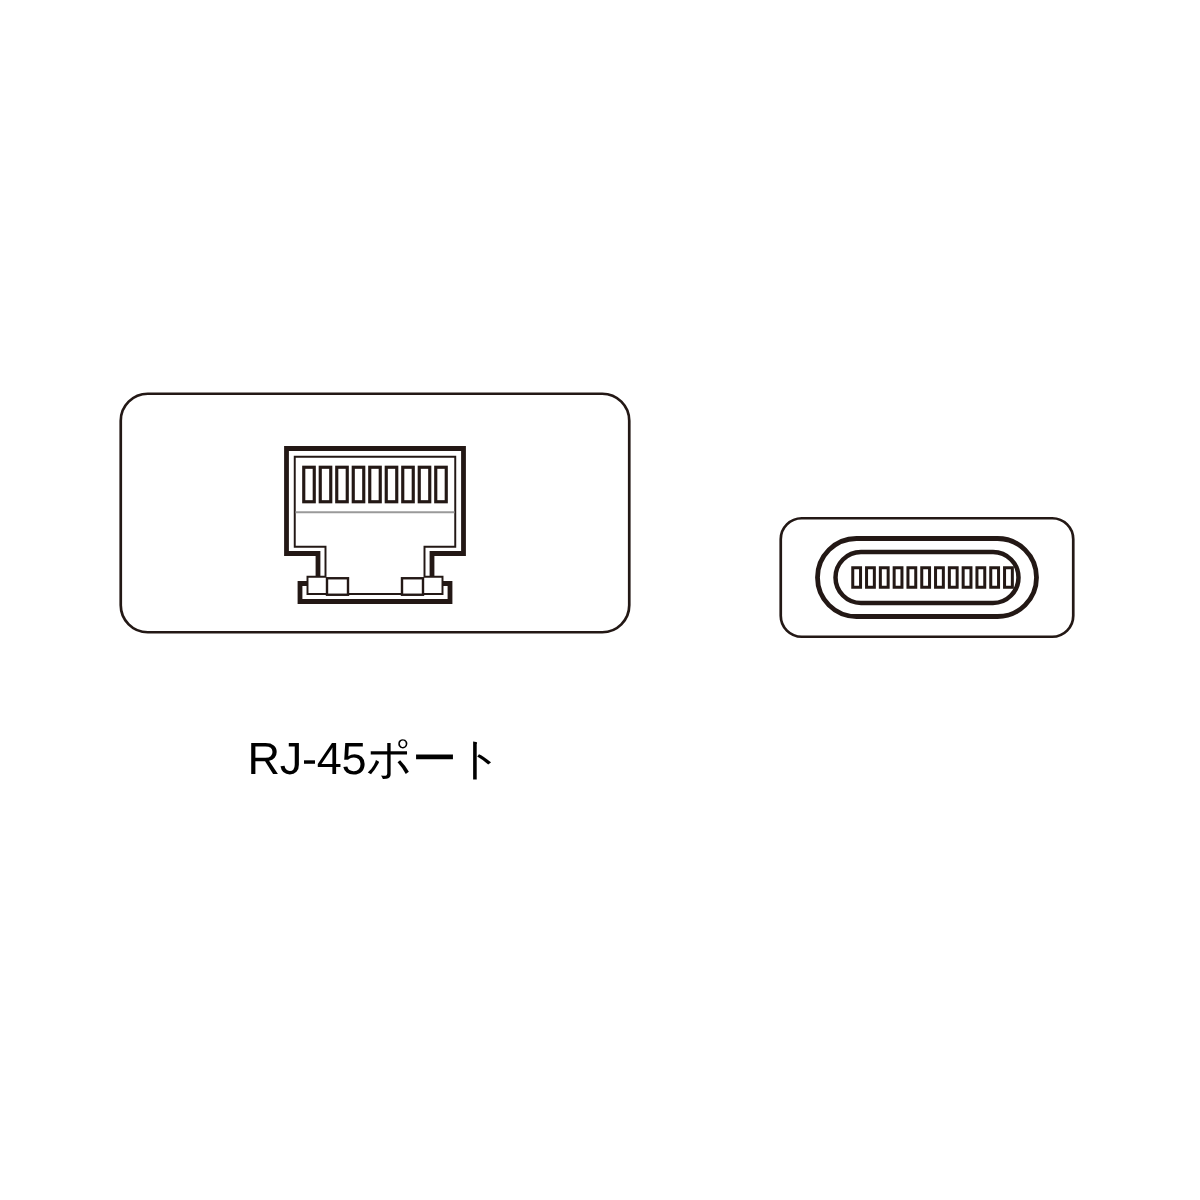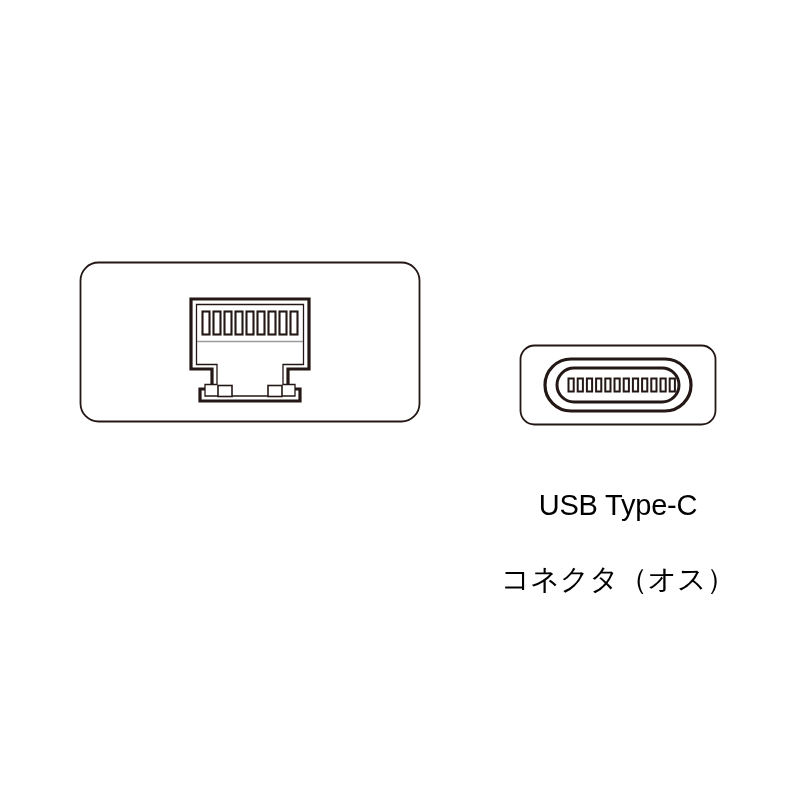--- a/index.html
+++ b/index.html
@@ -130,20 +130,17 @@
         <rect x="632.9" y="378.5" width="5.2" height="13"></rect>
         <rect x="642.1" y="378.5" width="5.2" height="13"></rect>
         <rect x="651.3" y="378.5" width="5.2" height="13"></rect>
         <rect x="660.5" y="378.5" width="5.2" height="13"></rect>
         <rect x="669.7" y="378.5" width="5.2" height="13"></rect>
       </g>
     </g>
   </svg>
 
   <div class="caption" id="caption-rj45">
+    <span class="cap-line">RJ-45ポート</span>
   </div>
 
-  <div class="caption" id="caption-usbc">
-    <span class="cap-line">USB Type-C</span>
-    <span class="cap-line">コネクタ（オス）</span>
-  </div>
 
 </div>
 
 </body></html>

